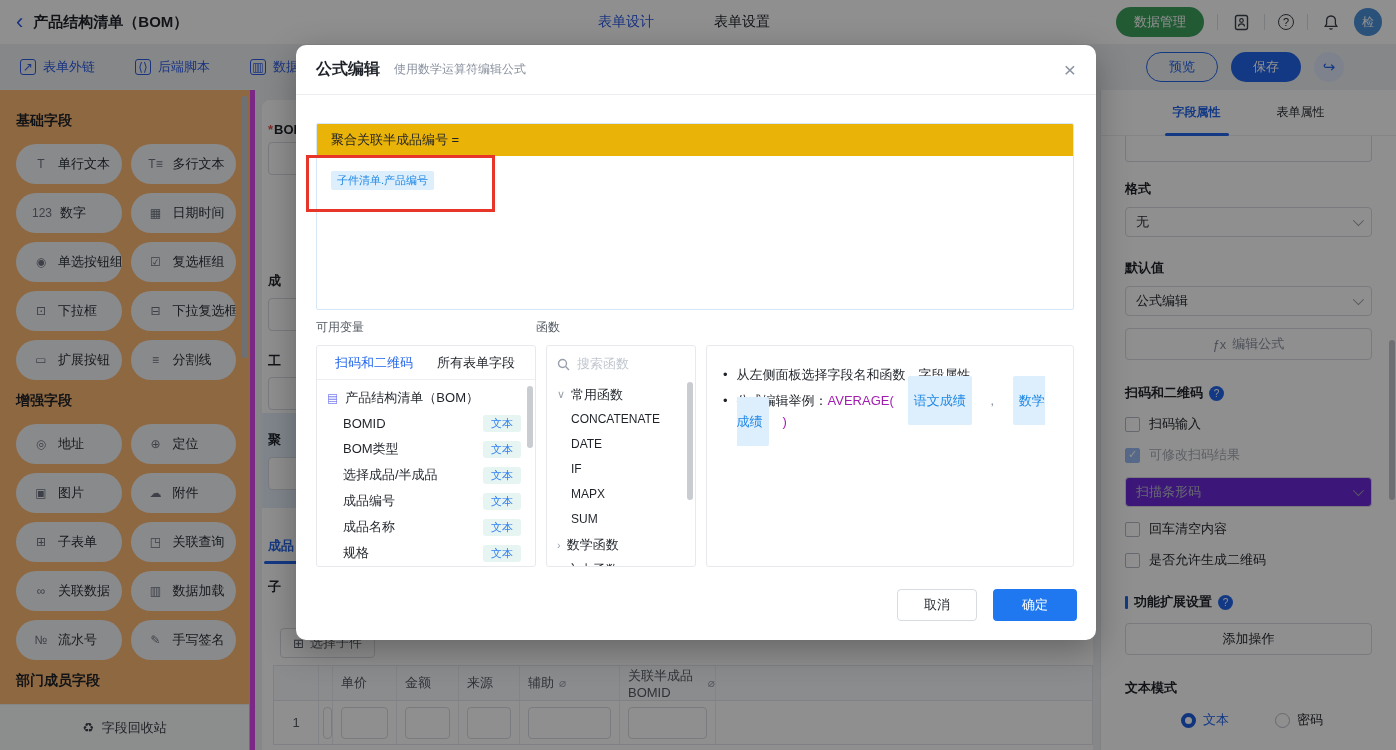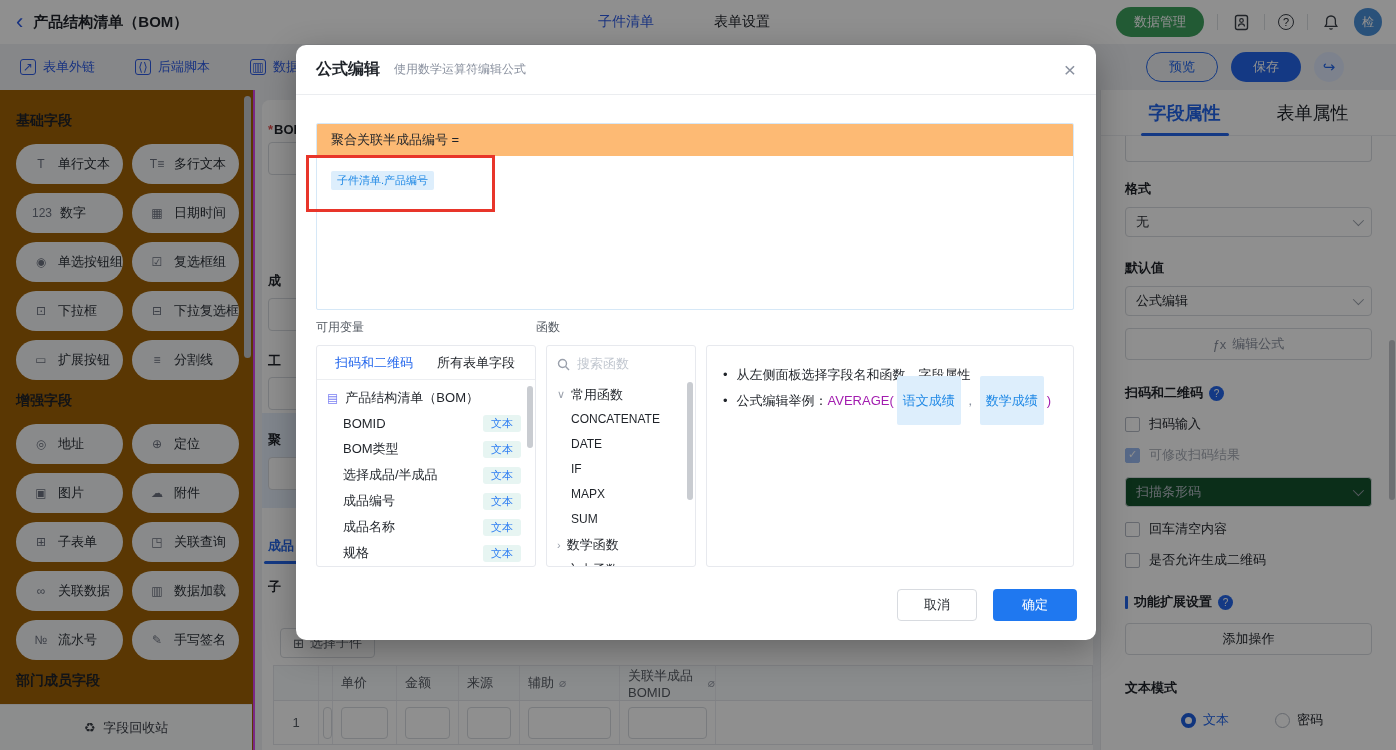--- a/index.html
+++ b/index.html
@@ -23,21 +23,21 @@
   .toolbar{position:absolute;top:44px;left:0;right:0;height:46px;display:flex;align-items:center;padding:0 20px}
   .tb-links{display:flex;gap:40px}
   .tb-link{display:flex;align-items:center;gap:7px;color:#2e5ce6;font-size:13px;cursor:pointer}
   .tb-ic{font-size:12px;border:1px solid #2e5ce6;border-radius:3px;min-width:16px;height:16px;display:flex;align-items:center;justify-content:center;padding:0 1px}
   .tb-right{margin-left:auto;display:flex;align-items:center;gap:13px;padding-right:32px}
   .btn-outline{border:1px solid #2467ec;color:#2467ec;background:transparent;border-radius:16px;padding:5px 22px;font-size:13px}
   .btn-primary-pill{background:#2467ec;color:#fff;border-radius:16px;padding:6px 22px;font-size:13px}
   .btn-share{width:30px;height:30px;border-radius:50%;background:#dfe8fb;color:#2467ec;display:flex;align-items:center;justify-content:center;font-size:15px}
 
   
-  .sidebar{position:absolute;top:90px;left:0;width:255px;bottom:0;background:#a16207;border-right:2px solid #d946ef;overflow:hidden}
+  .sidebar{position:absolute;top:90px;left:0;width:255px;bottom:0;background:#fdba74;border-right:5px solid #d946ef;overflow:hidden}
   .sb-inner{padding:14px 14px 0 16px}
   .sb-h{font-size:14px;font-weight:bold;margin:8px 0 14px}
   .sb-grid{display:grid;grid-template-columns:1fr 1fr;gap:9px 9px;margin-bottom:12px}
   .sb-btn{height:40px;border-radius:20px;background:#f4f6f8;display:flex;align-items:center;padding-left:16px;gap:8px;font-size:13px;color:#2a2f36;cursor:pointer;overflow:hidden;white-space:nowrap}
   .sb-ic{min-width:18px;text-align:center;font-size:12px;color:#6d7380}
   .sb-scroll{position:absolute;right:2px;top:6px;width:7px;height:262px;border-radius:4px;background:#c5c8cd}
   .sb-foot{position:absolute;bottom:0;left:0;right:1px;height:46px;background:#fafbfc;border-top:1px solid #eceef1;display:flex;align-items:center;justify-content:center;gap:8px;font-size:13px;color:#3a3f47;cursor:pointer}
 
   
   .canvas-card{position:absolute;left:262px;top:100px;width:831px;bottom:0;background:#fff;border-radius:8px 8px 0 0}
@@ -65,28 +65,28 @@
   .bt-head .bt-cell:nth-child(7),.bt-row .bt-cell:nth-child(7){width:96px}
   .eye{display:none;color:#9aa0ab;font-size:12px}
   .eye.show{display:inline}
   .eye.show::after{content:"⌀"}
   .cell-input{height:32px;border:1px solid #d8dbe0;border-radius:4px;background:#fff;flex:1;margin-right:8px}
   .stub-input{width:22px;height:32px;border:1px solid #d8dbe0;border-radius:4px;margin-left:4px}
 
   
   .rpanel{position:absolute;left:1100px;top:90px;right:0;bottom:0;background:#fff;border-left:1px solid #e6e8eb;overflow:hidden}
   .rp-tabs{display:flex;justify-content:center;gap:56px;height:46px;align-items:center;border-bottom:1px solid #ebedf0}
-  .rp-tab{font-size:18px;position:relative;height:46px;display:flex;align-items:center;cursor:pointer}
+  .rp-tab{font-size:12px;position:relative;height:46px;display:flex;align-items:center;cursor:pointer}
   .rp-tab.active{color:#2467ec;font-weight:bold}
   .rp-tab.active::after{content:"";position:absolute;left:-8px;right:-8px;bottom:0;height:3px;background:#2467ec;border-radius:2px}
   .rp-body{padding:0 24px}
   .rp-cutinput{height:26px;border:1px solid #d8dbe0;border-radius:0 0 4px 4px;border-top:none;margin-top:0}
   .rp-label{font-weight:bold;font-size:13px;margin:18px 0 9px}
   .rp-select{height:30px;border:1px solid #d8dbe0;border-radius:4px;display:flex;align-items:center;justify-content:space-between;padding:0 10px;font-size:13px;cursor:pointer;background:#fff}
-  .rp-select.disabled{background:#14532d;color:#b9bfc9}
+  .rp-select.disabled{background:#6d28d9;color:#b9bfc9}
   .chev{width:8px;height:8px;border-right:1.5px solid #9aa0ab;border-bottom:1.5px solid #9aa0ab;transform:rotate(45deg) translateY(-2px)}
   .rp-btn{height:32px;border:1px solid #d8dbe0;border-radius:4px;display:flex;align-items:center;justify-content:center;gap:6px;font-size:13px;margin-top:12px;background:#fff;cursor:pointer}
   .rp-btn.fx{color:#8a919f}
   .rp-sec{margin-top:24px;font-weight:bold;font-size:13px;display:flex;align-items:center;gap:6px}
   .qmark{width:15px;height:15px;border-radius:50%;background:#2467ec;color:#fff;font-size:10px;font-weight:normal;display:flex;align-items:center;justify-content:center}
   .blue-bar{width:3px;height:13px;background:#2467ec;border-radius:1px}
   .chk-row{display:flex;align-items:center;gap:9px;margin-top:13px;font-size:13px}
   .chk{width:15px;height:15px;border:1px solid #b6bcc6;border-radius:2px;background:#fff;position:relative;flex:none}
   .chk.checked{background:#9cbcf2;border-color:#9cbcf2}
   .chk.checked::after{content:"✓";position:absolute;left:2px;top:-1px;color:#fff;font-size:11px}
@@ -99,55 +99,55 @@
   .rp-scroll{position:absolute;right:1px;top:250px;width:6px;height:160px;border-radius:3px;background:#c4c7cc}
 
   
   .overlay{position:absolute;inset:0;background:rgba(0,0,0,.44);z-index:40}
   .modal{position:absolute;left:296px;top:45px;width:800px;height:595px;background:#fff;border-radius:10px;z-index:50;box-shadow:0 10px 34px rgba(0,0,0,.3)}
   .m-hd{height:50px;border-bottom:1px solid #ebedf0;display:flex;align-items:center;padding:0 20px;gap:14px}
   .m-title{font-size:16px;font-weight:bold}
   .m-sub{font-size:12px;color:#8a919f}
   .m-close{margin-left:auto;font-size:21px;color:#8a919f;cursor:pointer;line-height:1}
   .m-formula{position:absolute;left:20px;top:78px;width:758px;height:187px;border:1px solid #d6e8f7;border-radius:2px;overflow:hidden}
-  .m-ftitle{height:32px;background:#fdba74;display:flex;align-items:center;padding:0 14px;font-size:13px}
+  .m-ftitle{height:32px;background:#eab308;display:flex;align-items:center;padding:0 14px;font-size:13px}
   .m-token{display:inline-block;margin:15px 0 0 14px;padding:2px 6px;background:#ddeefc;color:#1e88e5;font-size:11px;border-radius:2px}
   .m-lbl{position:absolute;top:274px;font-size:12px;color:#555b63}
   .m-panel{position:absolute;top:300px;height:222px;border:1px solid #e7e9ee;border-radius:3px;background:#fff;overflow:hidden}
   .m-vars{left:20px;width:220px}
   .m-vtabs{height:34px;display:flex;align-items:center;gap:24px;padding:0 0 0 18px;border-bottom:1px solid #eceef1;font-size:13px}
   .m-vtab.active{color:#2467ec}
   .var-root{display:flex;align-items:center;gap:7px;padding:9px 0 3px 10px;font-size:13px}
   .doc-ic{color:#7b80f2;font-size:12px}
   .var-row{display:flex;align-items:center;justify-content:space-between;height:26px;padding:0 14px 0 26px;font-size:13px;cursor:pointer}
   .badge{background:#e7f5f2;color:#2e7ef2;font-size:11px;padding:1px 8px;border-radius:3px}
   .vscroll{position:absolute;right:2px;width:6px;border-radius:3px;background:#c9ccd1}
   .m-funcs{left:250px;width:150px}
   .fn-search{display:flex;align-items:center;gap:7px;padding:9px 10px;color:#c0c6cf;font-size:13px}
   .fn-group{display:flex;align-items:center;gap:6px;padding-left:10px;height:25px;font-size:13px;cursor:pointer}
   .tw{color:#9aa0ab;font-size:11px}
   .fn-item{height:25px;line-height:25px;padding-left:24px;font-size:12px;cursor:pointer}
   .m-help{left:410px;width:368px;padding:13px 16px;font-size:13px}
   .hb{display:flex;gap:9px;line-height:21px;margin-top:5px}
   .dot{font-size:13px}
-  .chip{background:#ddeefc;color:#1e88e5;padding:17px 6px;border-radius:2px;margin:0 3px}
+  .chip{background:#ddeefc;color:#1e88e5;padding:17px 6px;border-radius:2px;margin:0 14px}
   .func-name{color:#a21caf}
   .m-btn{position:absolute;top:544px;height:32px;border-radius:4px;font-size:13px;display:flex;align-items:center;justify-content:center;cursor:pointer}
   .m-cancel{left:601px;width:80px;border:1px solid #d8dbe0;background:#fff}
   .m-ok{left:697px;width:84px;background:#1f78f0;color:#fff}
   .anno{position:absolute;left:306px;top:155px;width:189px;height:57px;border:3px solid #e8352a;z-index:60}
 </style>
 </head>
 <body>
 
 <div class="hdr">
   <span class="hdr-back">‹</span>
   <span class="hdr-title">产品结构清单（BOM）</span>
   <div class="hdr-tabs">
-    <span class="hdr-tab active">子件清单</span>
+    <span class="hdr-tab active">表单设计</span>
     <span class="hdr-tab">表单设置</span>
   </div>
   <div class="hdr-right">
     <span class="btn-green">数据管理</span>
     <span class="hdr-sep"></span>
     <span class="hdr-ic">
       <svg width="17" height="17" viewBox="0 0 17 17">
           <rect x="2.5" y="1.5" width="12" height="14" rx="2" fill="none" stroke="#3a3f47" stroke-width="1.4"></rect>
           <circle cx="8.5" cy="6.5" r="1.8" fill="none" stroke="#3a3f47" stroke-width="1.2"></circle>
           <path d="M5.5 12.5c0-1.6 1.3-2.6 3-2.6s3 1 3 2.6" fill="none" stroke="#3a3f47" stroke-width="1.2"></path>

